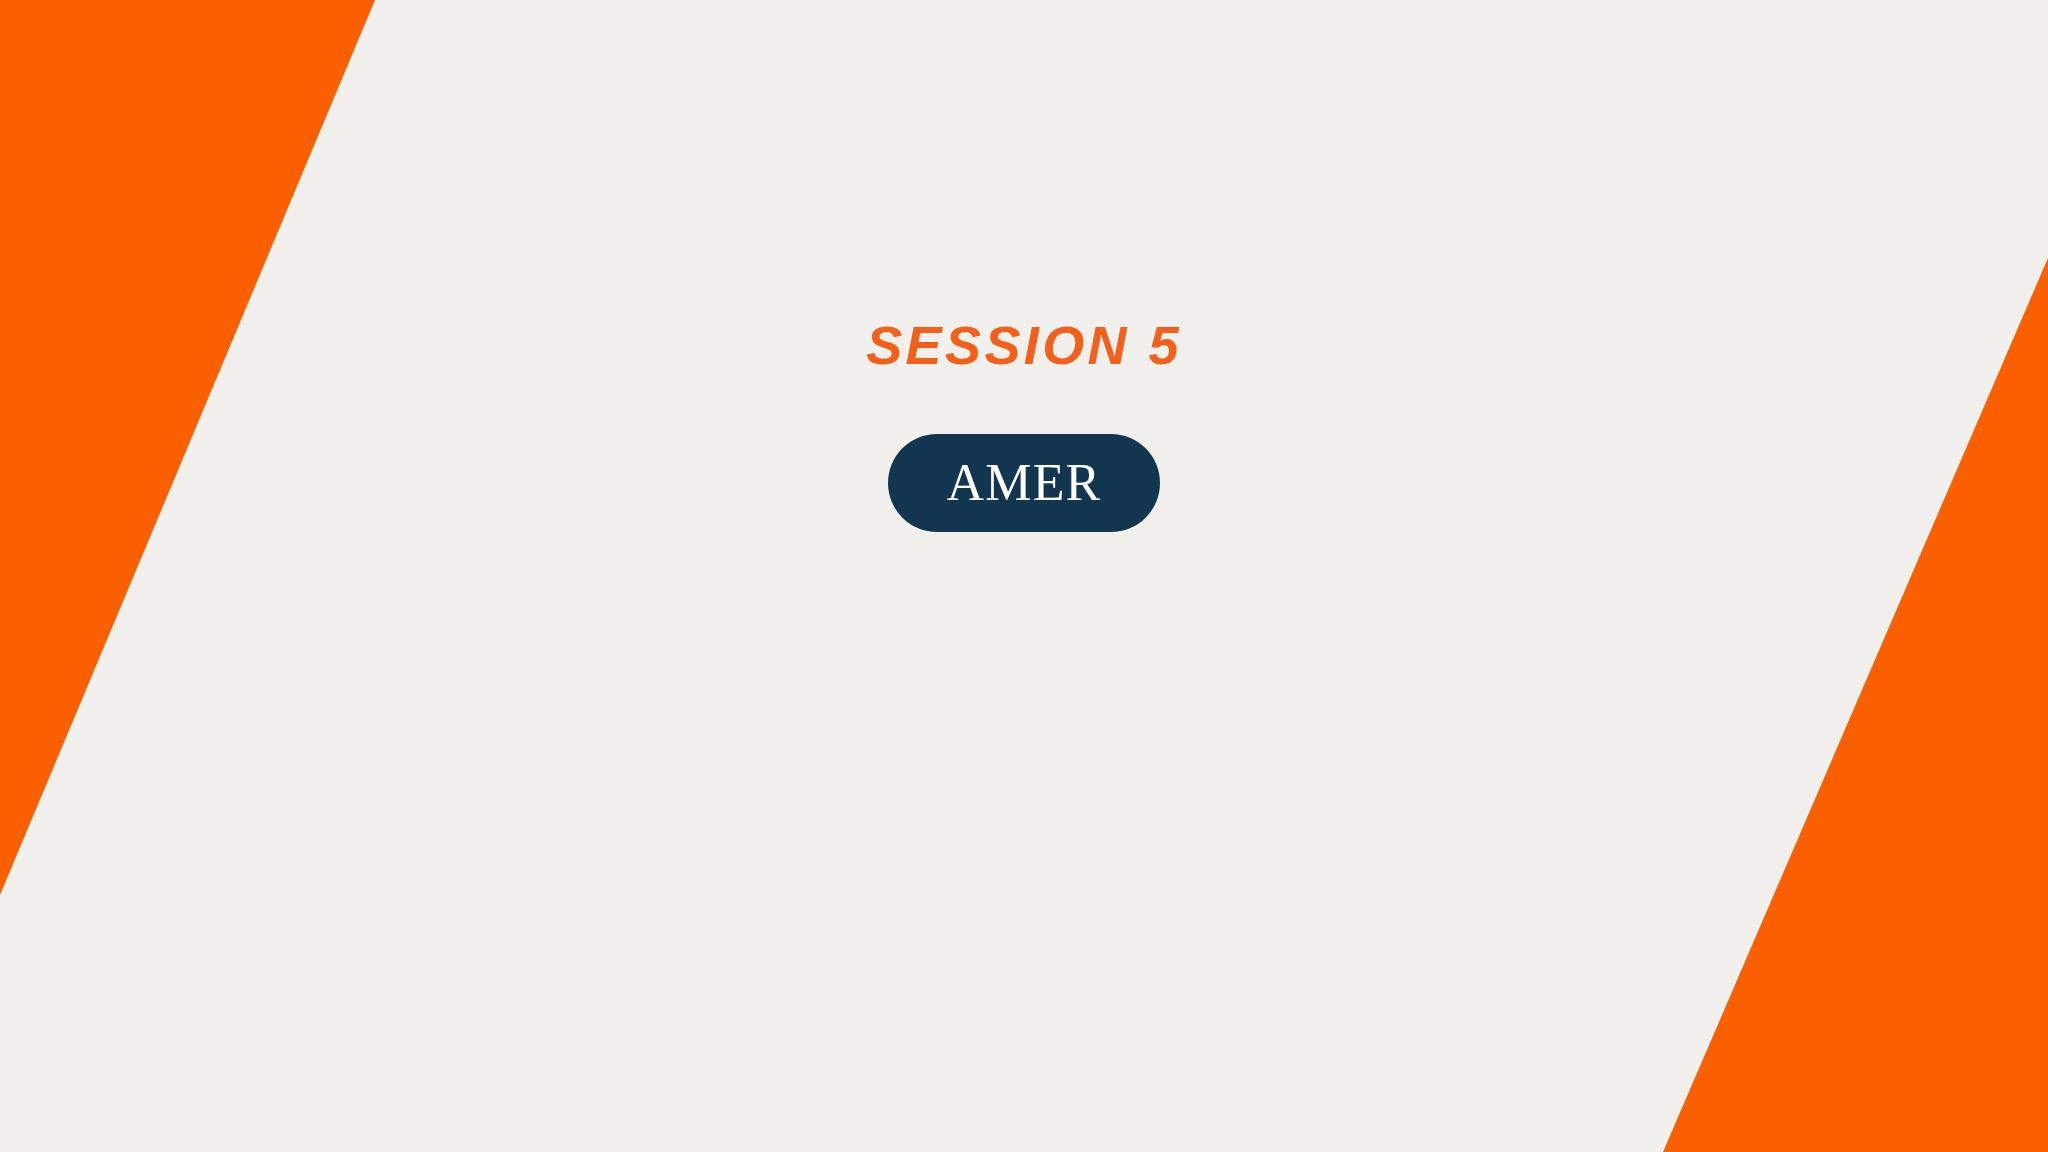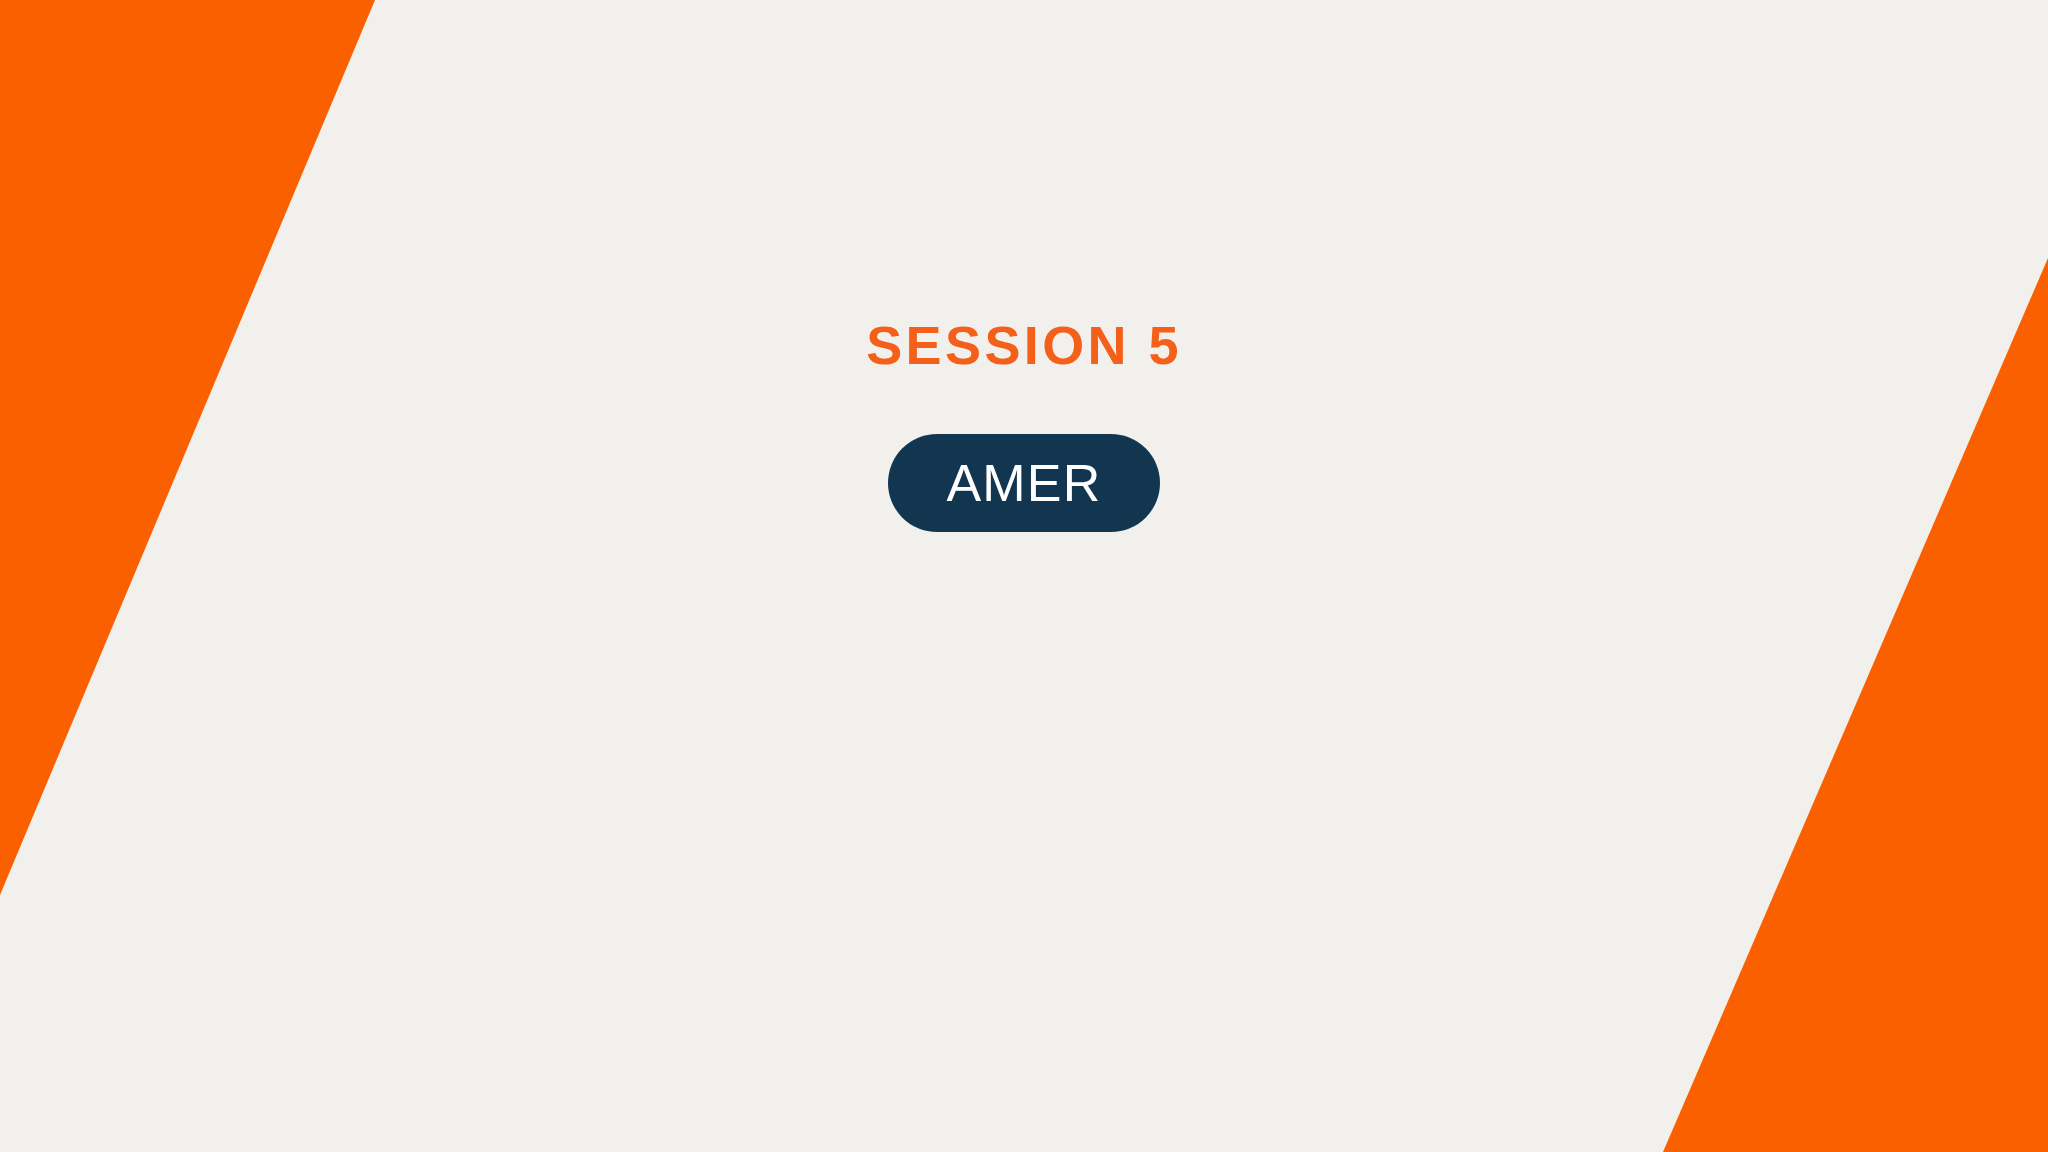--- a/index.html
+++ b/index.html
@@ -53,37 +53,39 @@
   .eyebrow {
     margin-top: 318px;
     font-size: 54px;
     font-weight: 700;
     letter-spacing: 3.4px;
     line-height: 1;
     text-transform: uppercase;
     color: #F4601A;
     white-space: nowrap;
     user-select: none;
+    font-style: italic;
   }
 
   .headline {
     margin-top: 40px;
     font-size: 178px;
     font-weight: 300;
     line-height: 1;
     letter-spacing: -1px;
     color: #123550;
     white-space: nowrap;
     user-select: none;
   }
 
   .badge-row {
     margin-top: 62px;
     display: flex;
     justify-content: center;
+    font-family: Liberation Serif, serif;
   }
 
   .badge {
     display: inline-flex;
     align-items: center;
     justify-content: center;
     min-width: 272px;
     height: 98px;
     padding: 0 34px;
     box-sizing: border-box;

